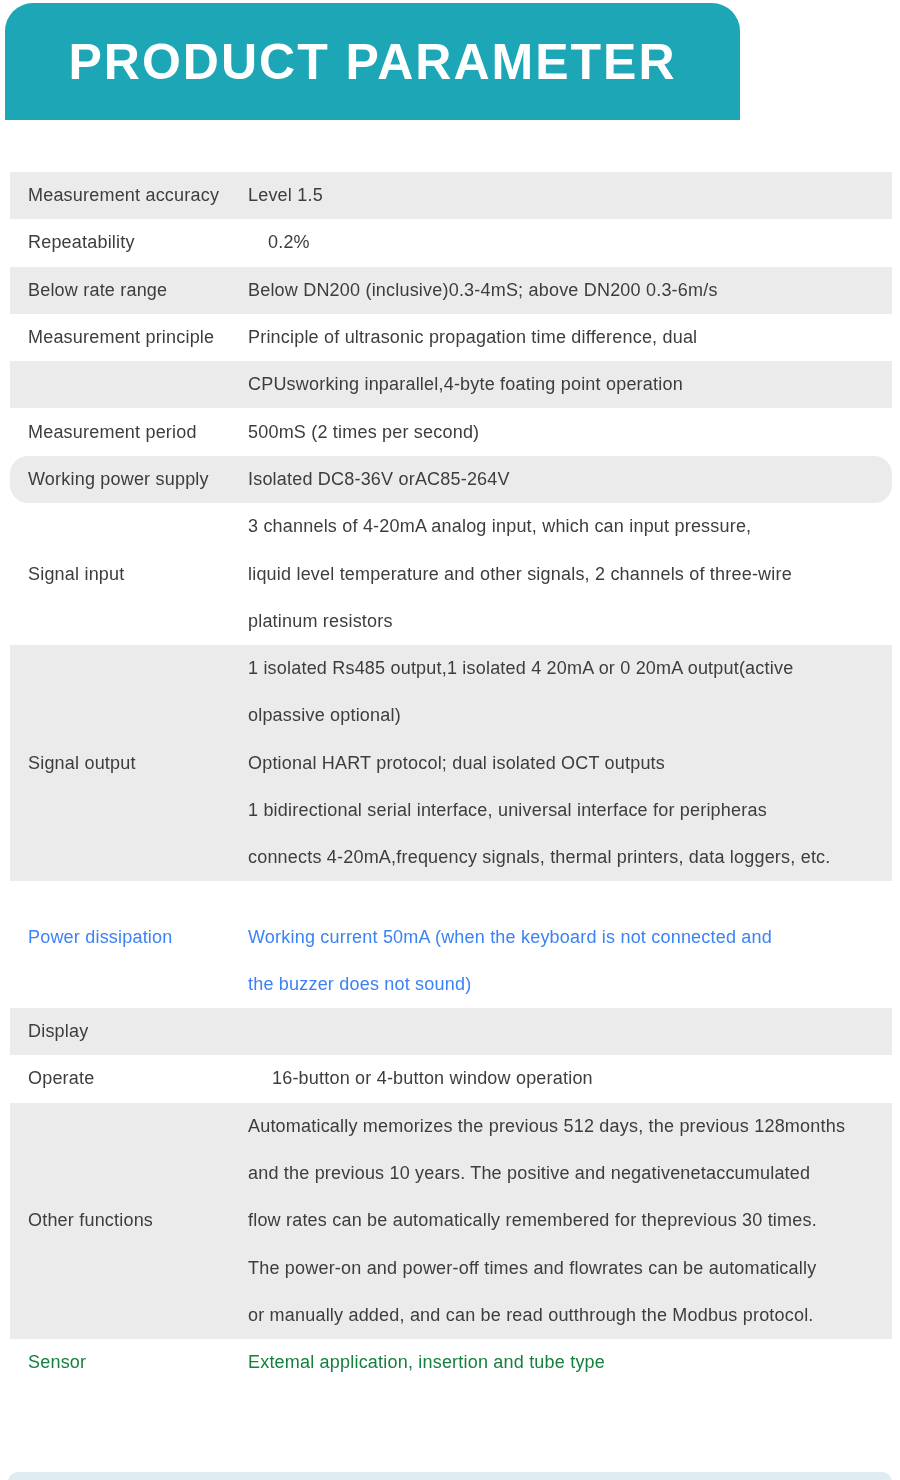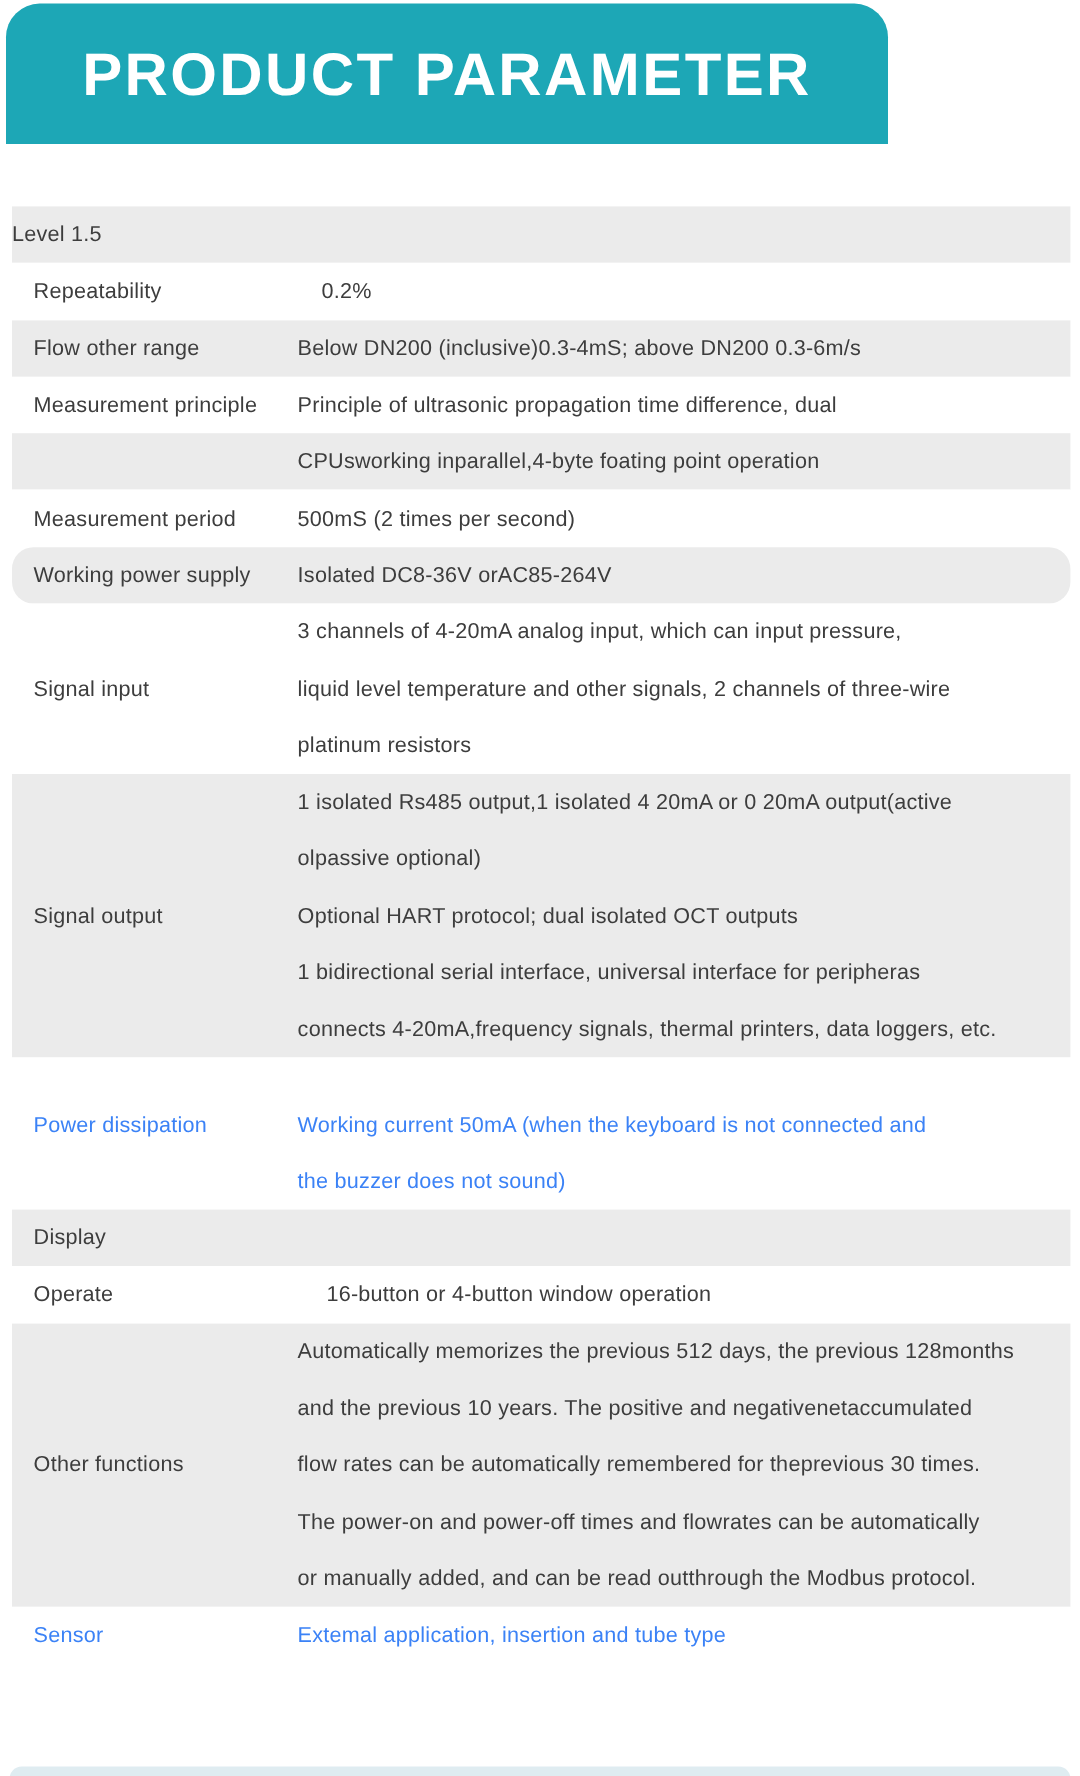--- a/index.html
+++ b/index.html
@@ -93,35 +93,38 @@
 </style>
 </head>
 <body>
 
 <div class="banner" style="background: rgb(29, 167, 182);">
   <div class="banner-title" style="color: rgb(255, 255, 255);">PRODUCT PARAMETER</div>
 </div>
 
 <div class="param-table" id="param-table">
     <div class="param-row gray" style="color: rgb(61, 61, 61); background: rgb(235, 235, 235);">
+      <div class="row-label center">
+        <div class="label-text">Measurement accuracy</div>
+      </div>
       <div class="row-values">
         <div class="value-line">Level 1.5</div>
       </div>
     </div>
     <div class="param-row white" style="color: rgb(61, 61, 61); gap: 20px;">
       <div class="row-label center">
         <div class="label-text">Repeatability</div>
       </div>
       <div class="row-values">
         <div class="value-line">0.2%</div>
       </div>
     </div>
     <div class="param-row gray" style="color: rgb(61, 61, 61); background: rgb(235, 235, 235);">
       <div class="row-label center">
-        <div class="label-text">Flow other range</div>
+        <div class="label-text">Below rate range</div>
       </div>
       <div class="row-values">
         <div class="value-line">Below DN200 (inclusive)0.3-4mS; above DN200 0.3-6m/s</div>
       </div>
     </div>
     <div class="param-row white" style="color: rgb(61, 61, 61);">
       <div class="row-label center">
         <div class="label-text">Measurement principle</div>
       </div>
       <div class="row-values">
@@ -199,21 +202,21 @@
         <div class="label-text">Other functions</div>
       </div>
       <div class="row-values">
         <div class="value-line">Automatically memorizes the previous 512 days, the previous 128months</div>
         <div class="value-line">and the previous 10 years. The positive and negativenetaccumulated</div>
         <div class="value-line">flow rates can be automatically remembered for theprevious 30 times.</div>
         <div class="value-line">The power-on and power-off times and flowrates can be automatically</div>
         <div class="value-line">or manually added, and can be read outthrough the Modbus protocol.</div>
       </div>
     </div>
-    <div class="param-row white" style="color: #3b82f6;">
+    <div class="param-row white" style="color: #15803d;">
       <div class="row-label center">
         <div class="label-text">Sensor</div>
       </div>
       <div class="row-values">
         <div class="value-line">Extemal application, insertion and tube type</div>
       </div>
     </div>
   </div>
 
 <div class="bottom-bar" style="background: rgb(223, 236, 241);"></div>

